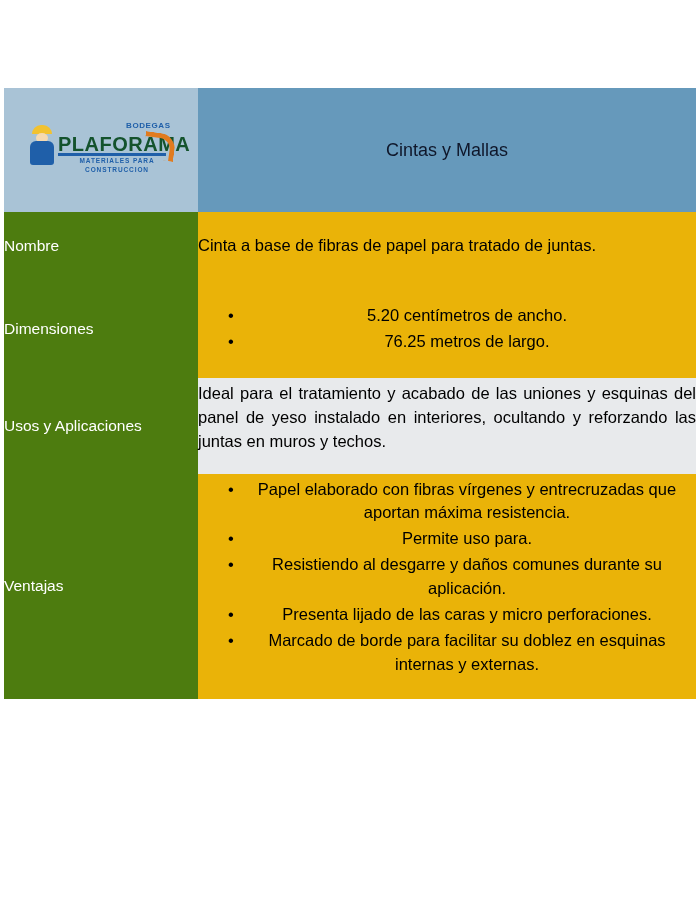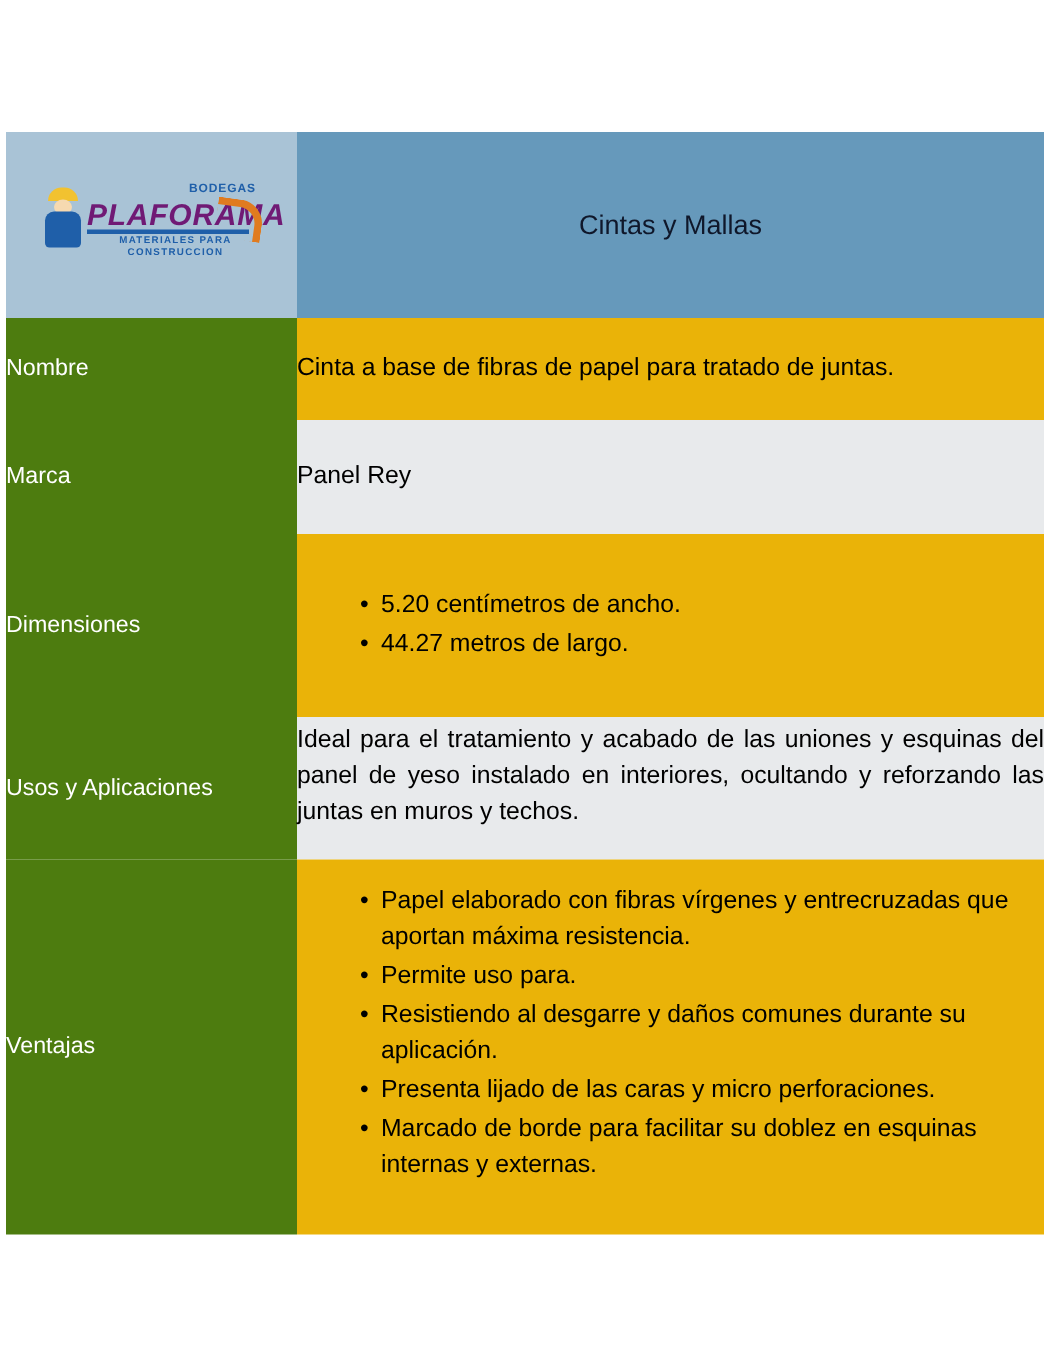--- a/index.html
+++ b/index.html
@@ -58,23 +58,24 @@
     line-height: 1.45;
   }
   .value-cell.alt {
     background: #e8eaec;
   }
   .value-cell.justify p {
     text-align: justify;
     margin: 0;
   }
   ul.bullets {
-    margin: 16px;
+    margin: 4px;
     padding-left: 26px;
     list-style: none;
+    text-align: center;
   }
   ul.bullets li {
     position: relative;
     padding-left: 14px;
     margin: 0 0 2px 0;
     line-height: 1.45;
   }
   ul.bullets li:before {
     content: "•";
     position: absolute;
@@ -127,22 +128,21 @@
     height: 24px;
     background: #1f5fa9;
     border-radius: 6px 6px 3px 3px;
   }
   .logo-name {
     position: absolute;
     left: 32px;
     top: 12px;
     font-size: 20px;
     font-weight: bold;
-    font-style: italic;
-    color: #701a75;
+    color: #14532d;
     letter-spacing: 0.5px;
     font-family: "Liberation Sans", sans-serif;
   }
   .logo-bodegas {
     position: absolute;
     left: 100px;
     top: 2px;
     font-size: 8px;
     font-weight: bold;
     color: #1f5fa9;
@@ -199,31 +199,27 @@
         </div>
       </td>
       <td class="header-title-cell">Cintas y Mallas</td>
     </tr>
 
     <tr class="row-nombre">
       <td class="label-cell">Nombre</td>
       <td class="value-cell">Cinta a base de fibras de papel para tratado de juntas.</td>
     </tr>
 
-    <tr class="row-marca">
-      <td class="label-cell">Marca</td>
-      <td class="value-cell alt">Panel Rey</td>
-    </tr>
 
     <tr class="row-dimensiones">
       <td class="label-cell">Dimensiones</td>
       <td class="value-cell">
         <ul class="bullets">
           <li>5.20 centímetros de ancho.</li>
-          <li>44.27 metros de largo.</li>
+          <li>76.25 metros de largo.</li>
         </ul>
       </td>
     </tr>
 
     <tr class="row-usos">
       <td class="label-cell">Usos y Aplicaciones</td>
       <td class="value-cell alt justify">
         <p>Ideal para el tratamiento y acabado de las uniones y esquinas del panel de yeso instalado en interiores, ocultando y reforzando las juntas en muros y techos.</p>
       </td>
     </tr>

